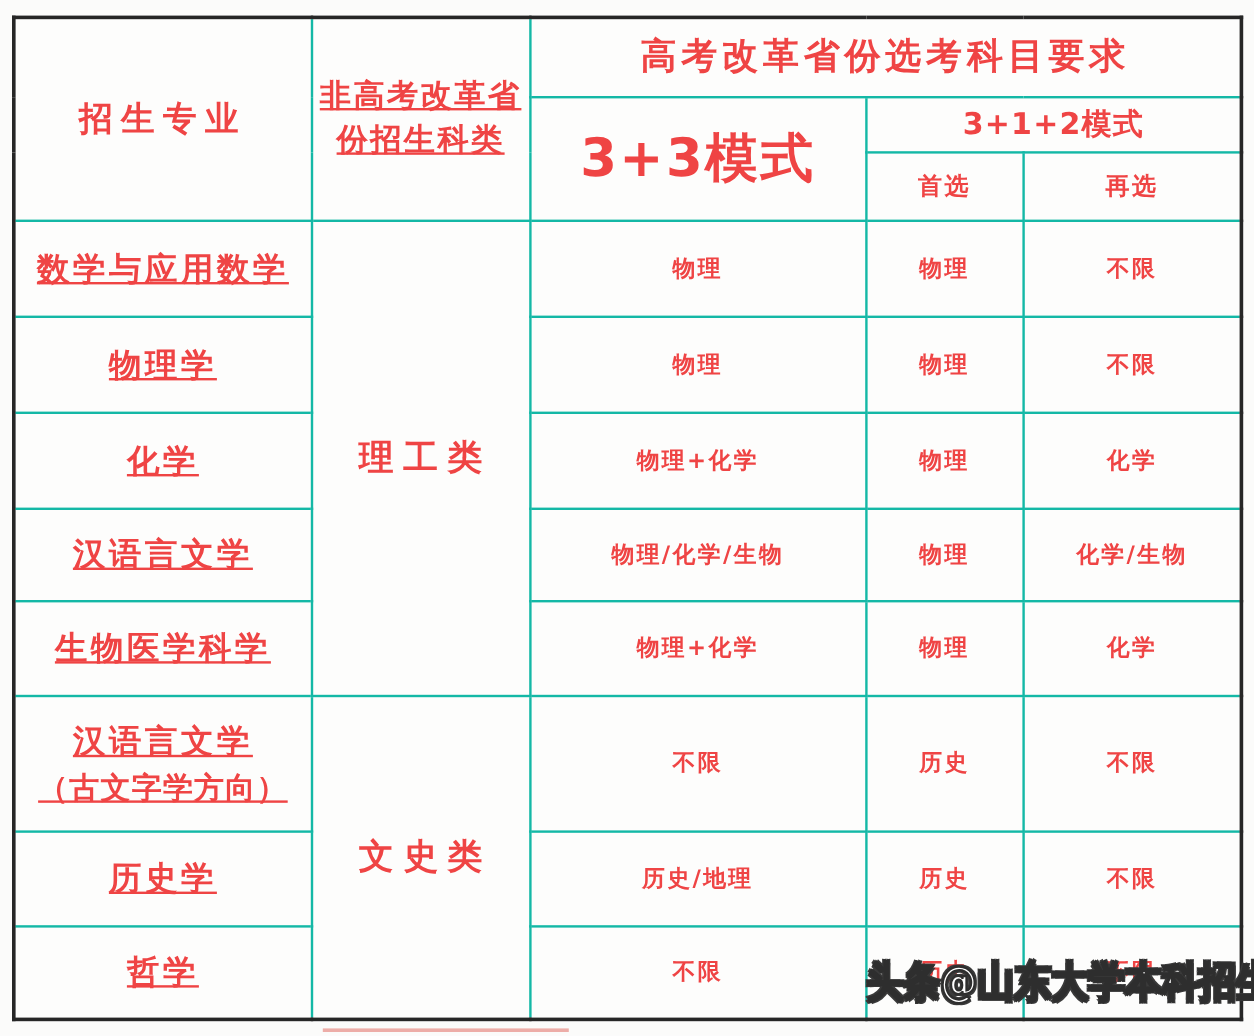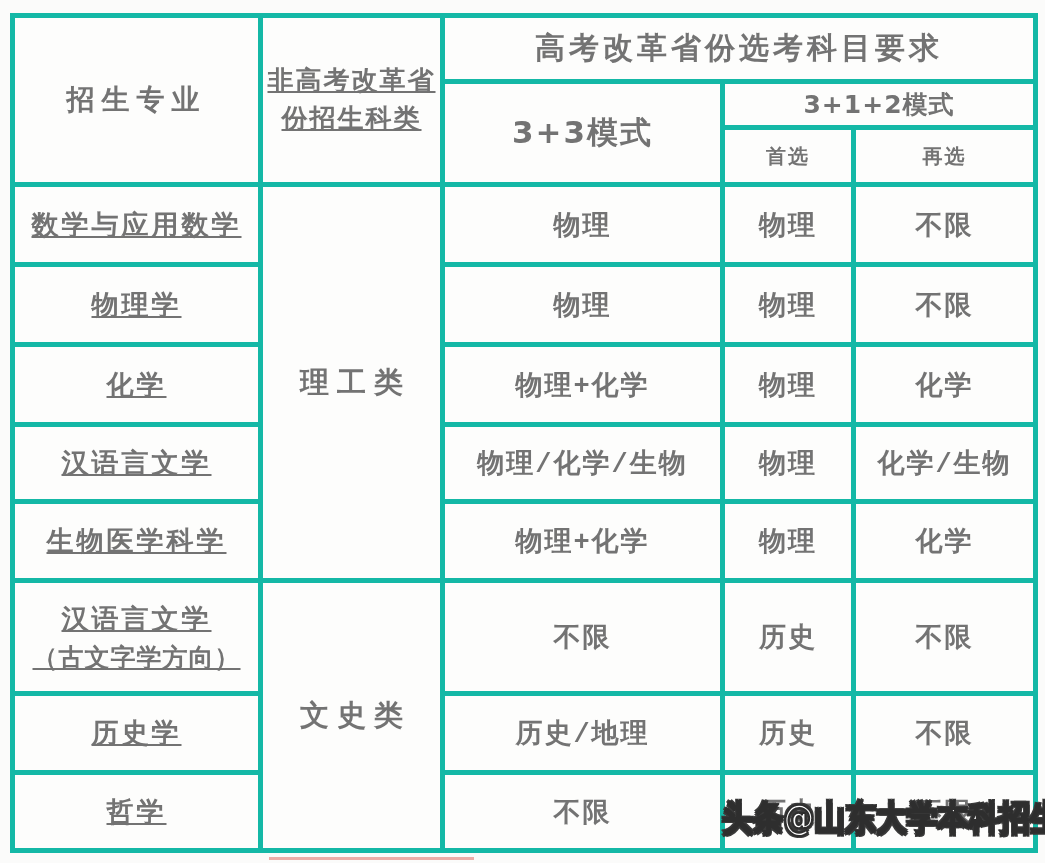--- a/index.html
+++ b/index.html
@@ -22,25 +22,25 @@
   table.admission {
     position: absolute;
     left: 10px;
     top: 13px;
     width: 1023px;
     border-collapse: collapse;
     table-layout: fixed;
     background: #fdfdfc;
   }
   table.admission td {
-    border: 5px solid #14b8a6;
+    border: 2px solid #14b8a6;
     text-align: center;
     vertical-align: middle;
     font-weight: bold;
-    color: #737373;
+    color: #ef4444;
     padding: 0;
   }
   table.admission {
     border: 3px solid #262626;
   }
   
   col.c1 { width: 248px; }
   col.c2 { width: 182px; }
   col.c3 { width: 280px; }
   col.c4 { width: 131px; }
@@ -65,21 +65,21 @@
     line-height: 1.45;
     letter-spacing: 2px;
     padding: 0 8px;
     text-decoration: underline;
   }
   .cell-reform-head {
     font-size: 30px;
     letter-spacing: 4px;
   }
   .cell-mode33 {
-    font-size: 31px;
+    font-size: 44px;
     letter-spacing: 2px;
   }
   .cell-mode312 {
     font-size: 25px;
     letter-spacing: 1px;
     margin-top: 15px;
   }
   .cell-choice {
     font-size: 20px;
     letter-spacing: 2px;
@@ -96,23 +96,22 @@
     margin-top: 4px;
     text-align: center;
   }
   .cell-group {
     font-size: 29px;
     letter-spacing: 8px;
     text-indent: 8px;
     margin-left: 24px;
   }
   .cell-subject {
-    font-size: 27px;
-    letter-spacing: 2px;
-    font-family: Liberation Mono, monospace;
+    font-size: 19px;
+    letter-spacing: 2px;
   }
   .watermark {
     position: absolute;
     left: 722px;
     top: 795px;
     font-size: 35px;
     font-weight: bold;
     white-space: nowrap;
     color: #ffffff;
     letter-spacing: 0px;

